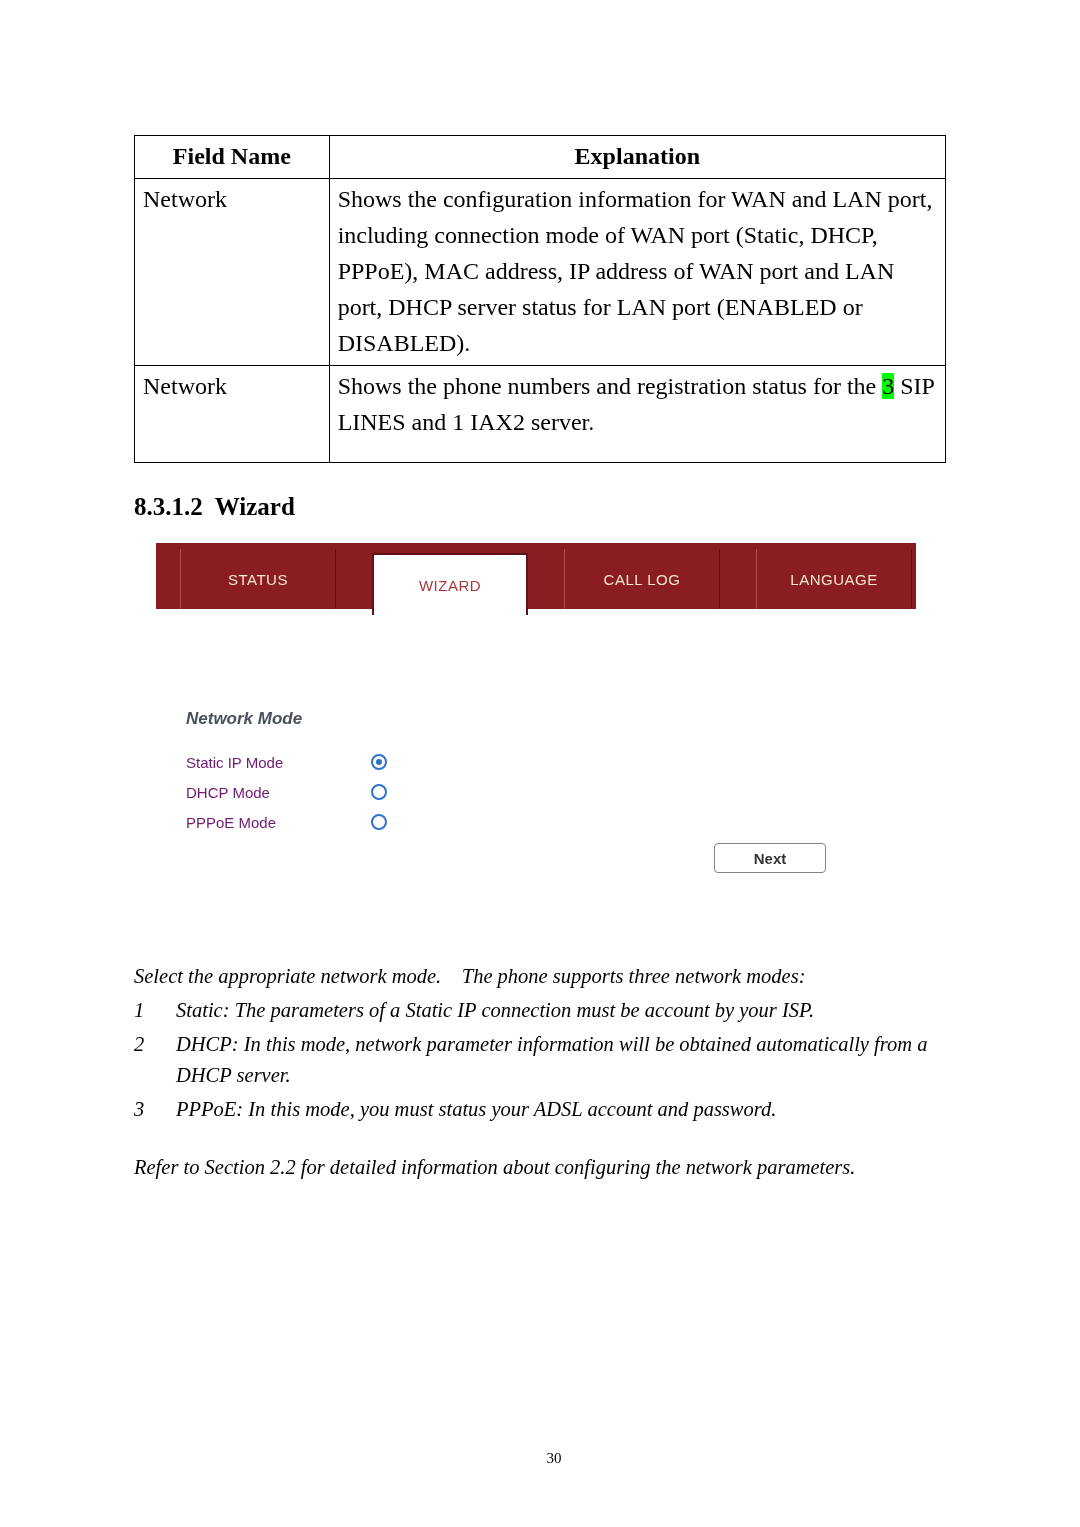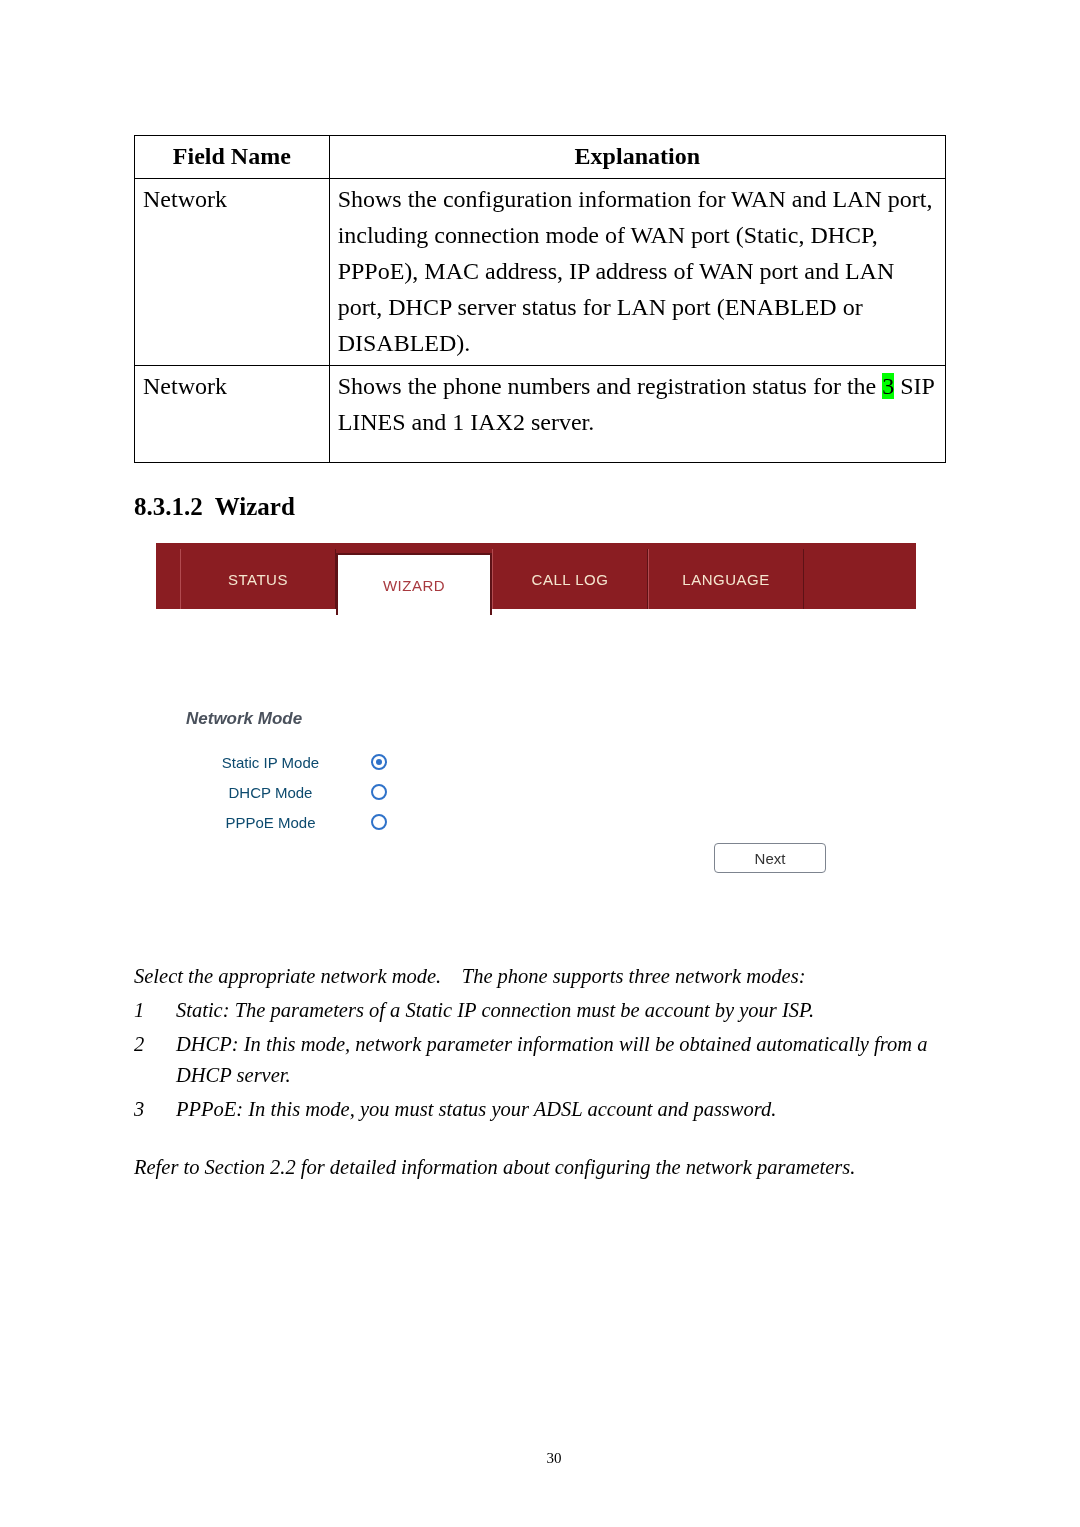--- a/index.html
+++ b/index.html
@@ -53,20 +53,21 @@
     width: 760px;
     background: #fff;
     border-top: 6px solid #8a1d22;
     position: relative;
     box-sizing: border-box;
   }
   .tabs-row {
     display: flex;
     height: 60px;
     background: #8a1d22;
+    gap: 36px;
   }
   .tab {
     position: relative;
     flex: 0 0 auto;
     width: 156px;
     height: 60px;
     box-sizing: border-box;
     border-left: 1px solid #b24b50;
     border-right: 1px solid #5d1216;
     display: flex;
@@ -100,23 +101,23 @@
     font-style: italic;
   }
   .opt-row {
     display: flex;
     align-items: center;
     height: 30px;
     font-size: 15px;
   }
   .opt-label {
     width: 185px;
-    text-align: center;
+    text-align: left;
     padding-right: 16px;
-    color: #0c4a6e;
+    color: #701a75;
     box-sizing: border-box;
   }
   .radio {
     width: 16px; height: 16px;
     border: 2px solid #2f72c9;
     border-radius: 50%;
     display: inline-flex;
     align-items: center;
     justify-content: center;
     box-sizing: border-box;
@@ -139,20 +140,21 @@
     border: 1.4px solid #7d848f;
     border-radius: 4px;
     width: 110px;
     height: 28px;
     display: flex;
     align-items: center;
     justify-content: center;
     font-size: 15px;
     color: #333;
     font-family: Verdana, Geneva, sans-serif;
+    font-weight: bold;
   }
 
   .body-text {
     font-size: 20.5px;
     line-height: 1.55;
     font-style: italic;
   }
   ol.modes {
     list-style: none;
     padding: 0;

